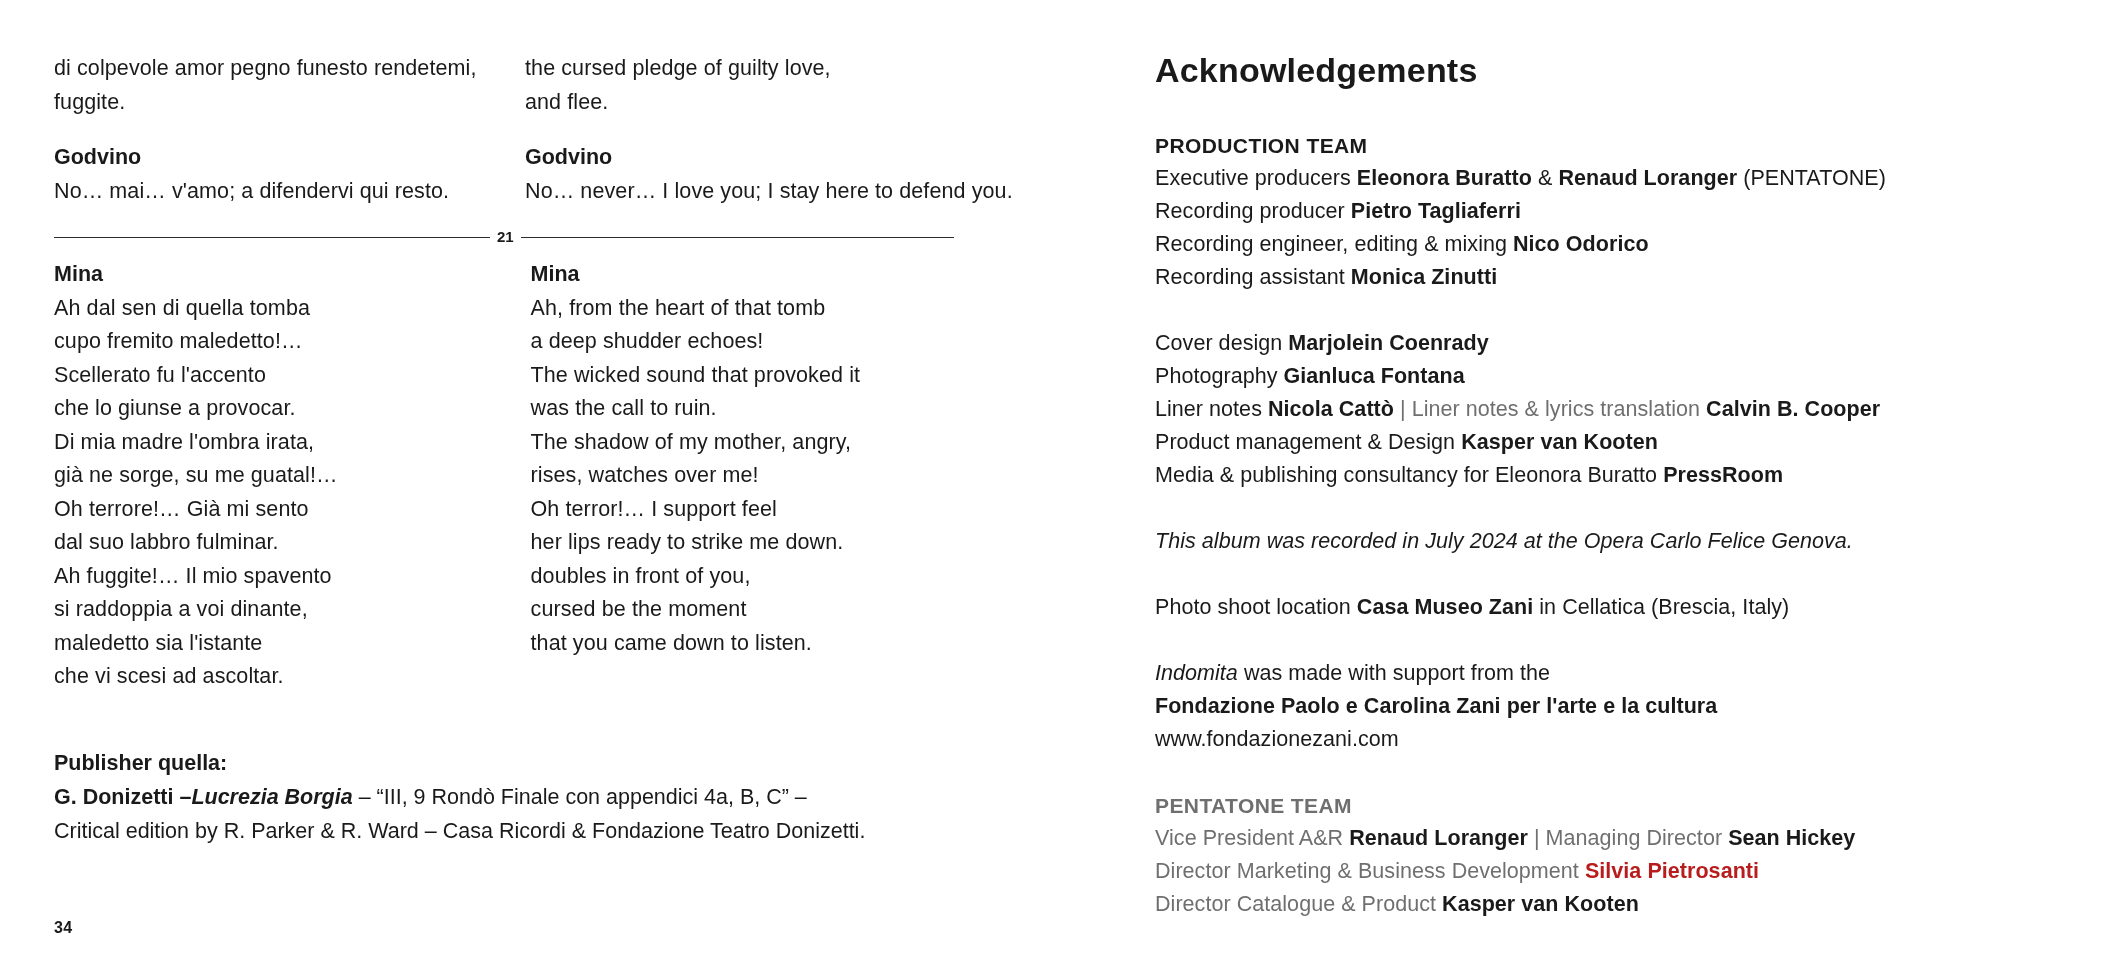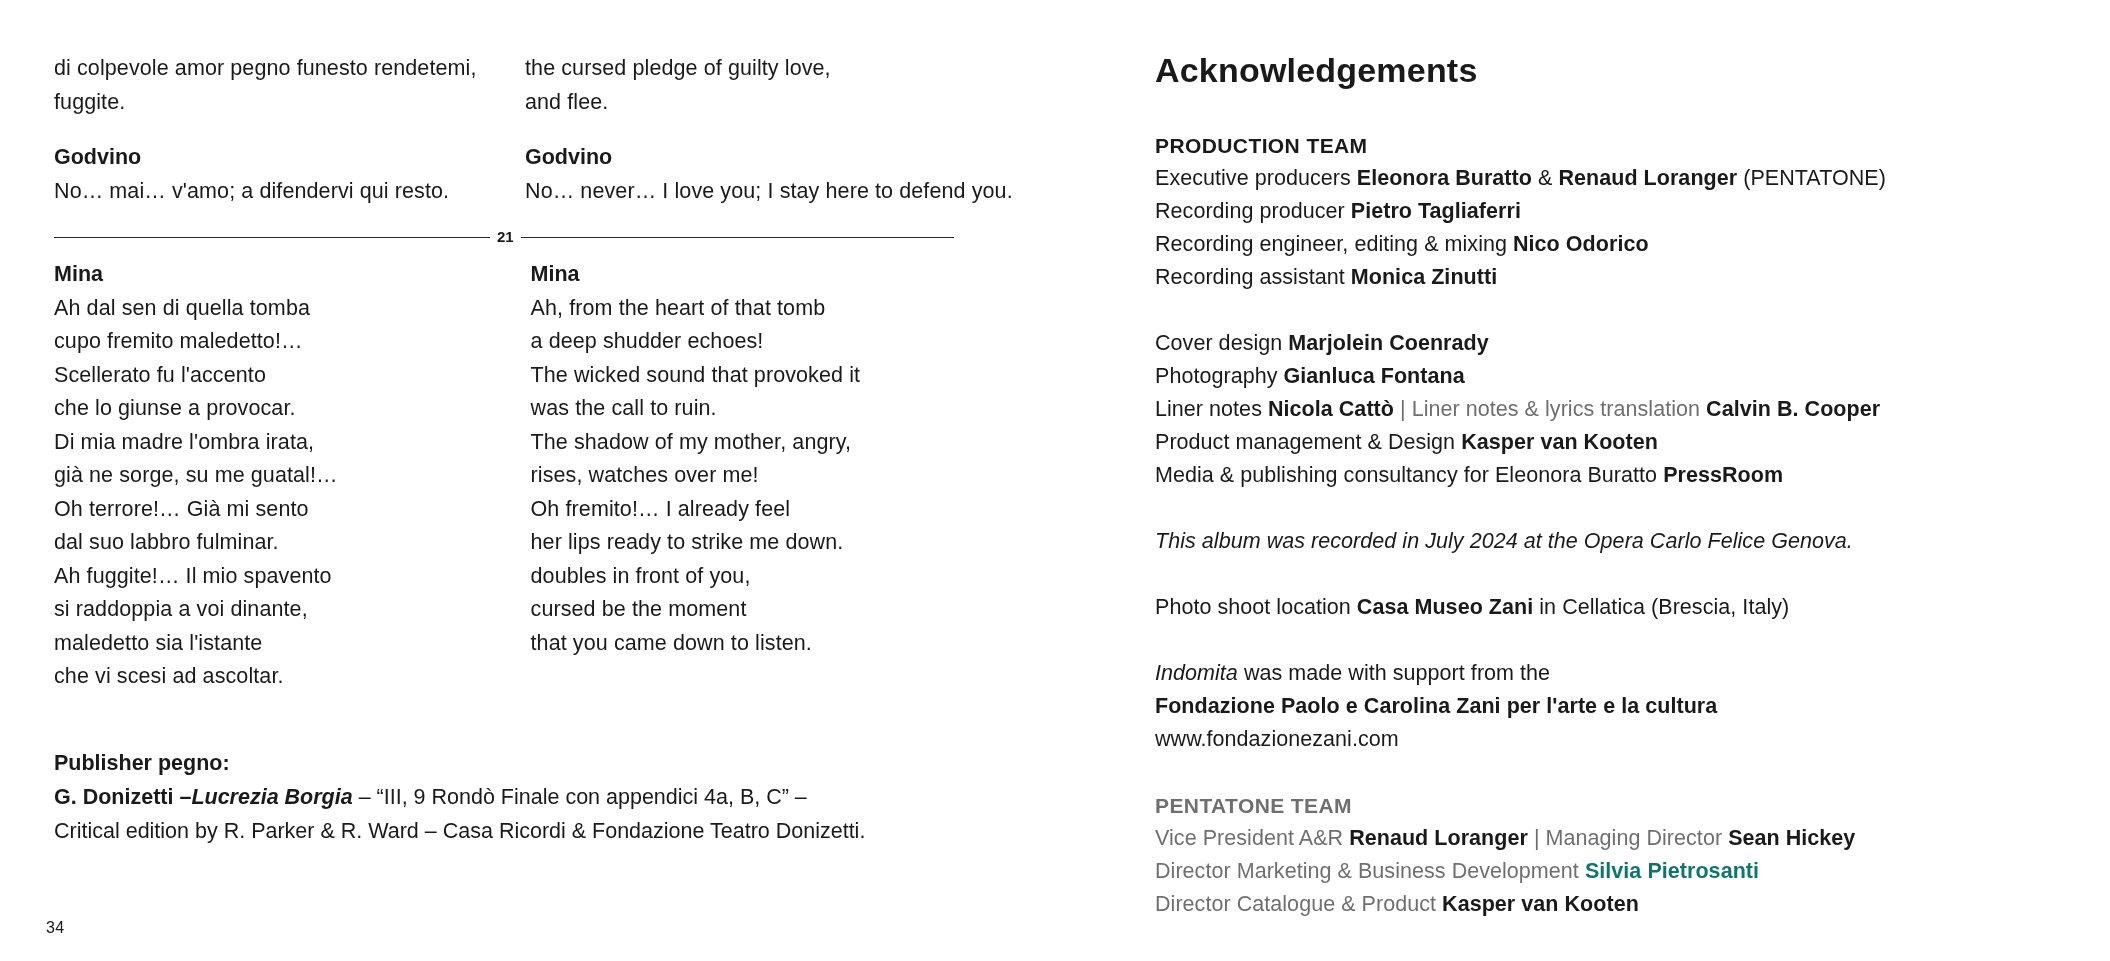--- a/index.html
+++ b/index.html
@@ -90,24 +90,24 @@
     font-size: 21.5px;
     line-height: 34px;
   }
   .publisher .pub-title { font-weight: bold; }
   .b { font-weight: bold; }
   .i { font-style: italic; }
   .bi { font-weight: bold; font-style: italic; }
 
   .folio {
     position: absolute;
-    left: 46px;
+    left: 54px;
     bottom: 24px;
     font-size: 16px;
-    font-weight: normal;
+    font-weight: bold;
     letter-spacing: 0.3px;
   }
 
   
   .ack-title {
     font-size: 34px;
     font-weight: bold;
     letter-spacing: 0.2px;
     margin: 0 0 40px 0;
     line-height: 1.1;
@@ -172,30 +172,30 @@
         <div class="line">che vi scesi ad ascoltar.</div>
       </div>
       <div class="col col-right">
         <div class="speaker" style="margin-top:0">Mina</div>
         <div class="line">Ah, from the heart of that tomb</div>
         <div class="line">a deep shudder echoes!</div>
         <div class="line">The wicked sound that provoked it</div>
         <div class="line">was the call to ruin.</div>
         <div class="line">The shadow of my mother, angry,</div>
         <div class="line">rises, watches over me!</div>
-        <div class="line">Oh fremito!… I already feel</div>
+        <div class="line">Oh terror!… I support feel</div>
         <div class="line">her lips ready to strike me down.</div>
         <div class="line">doubles in front of you,</div>
         <div class="line">cursed be the moment</div>
         <div class="line">that you came down to listen.</div>
       </div>
     </div>
 
     <div class="publisher">
-      <div class="pub-title">Publisher pegno:</div>
+      <div class="pub-title">Publisher quella:</div>
       <div><span class="b">G. Donizetti –</span><span class="bi">Lucrezia Borgia</span><span> – “III, 9 Rondò Finale con appendici 4a, B, C” –</span></div>
       <div>Critical edition by R. Parker &amp; R. Ward – Casa Ricordi &amp; Fondazione Teatro Donizetti.</div>
     </div>
 
     <div class="folio">34</div>
   </div>
 
   <div class="right-page">
 
     <h1 class="ack-title">Acknowledgements</h1>
@@ -226,17 +226,17 @@
     <div class="ack-gap"></div>
 
     <div class="ack-line"><span class="i">Indomita</span><span> was made with support from the</span></div>
     <div class="ack-line b">Fondazione Paolo e Carolina Zani per l'arte e la cultura</div>
     <div class="ack-line">www.fondazionezani.com</div>
 
     <div class="ack-gap"></div>
 
     <div class="sec-head muted">PENTATONE TEAM</div>
     <div class="ack-line muted"><span>Vice President A&amp;R </span><span class="b" style="color:#1a1a1a">Renaud Loranger</span><span> | Managing Director </span><span class="b" style="color:#1a1a1a">Sean Hickey</span></div>
-    <div class="ack-line muted"><span>Director Marketing &amp; Business Development </span><span class="b" style="color:#0f766e">Silvia Pietrosanti</span></div>
+    <div class="ack-line muted"><span>Director Marketing &amp; Business Development </span><span class="b" style="color:#b91c1c">Silvia Pietrosanti</span></div>
     <div class="ack-line muted"><span>Director Catalogue &amp; Product </span><span class="b" style="color:#1a1a1a">Kasper van Kooten</span></div>
 
   </div>
 </div>
 
 </body></html>

